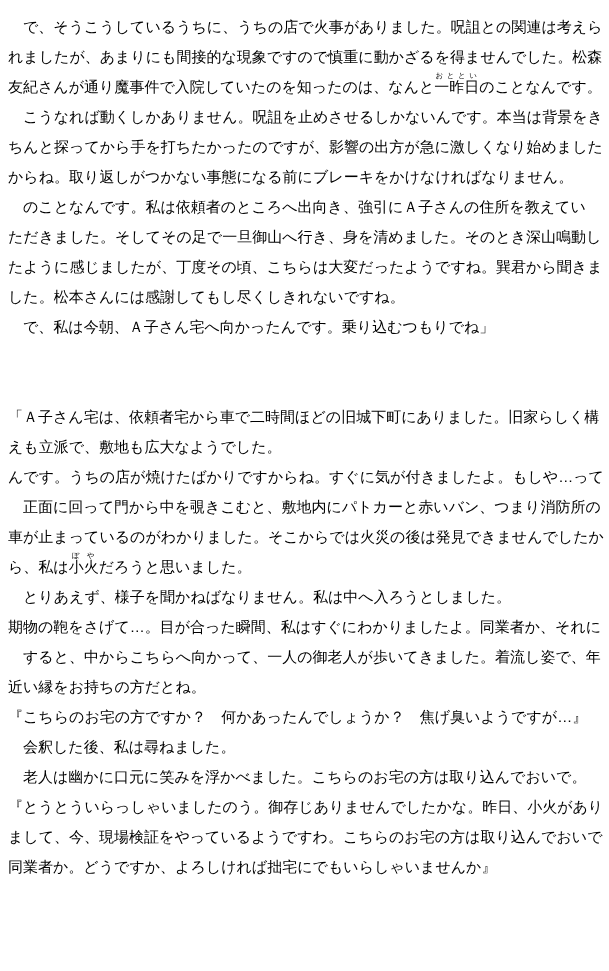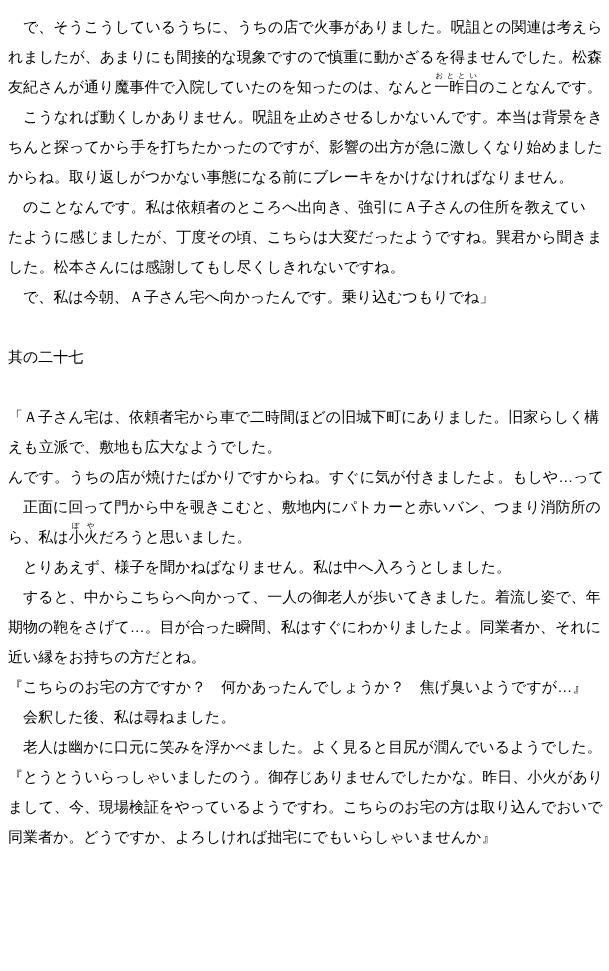--- a/index.html
+++ b/index.html
@@ -45,35 +45,36 @@
 
 <div class="page">
   <div>
       <div class="line">　で、そうこうしているうちに、うちの店で火事がありました。呪詛との関連は考えら</div>
       <div class="line">れましたが、あまりにも間接的な現象ですので慎重に動かざるを得ませんでした。松森</div>
       <div class="line">友紀さんが通り魔事件で入院していたのを知ったのは、なんと<ruby>一昨日<rt>おととい</rt></ruby>のことなんです。</div>
       <div class="line">　こうなれば動くしかありません。呪詛を止めさせるしかないんです。本当は背景をき</div>
       <div class="line">ちんと探ってから手を打ちたかったのですが、影響の出方が急に激しくなり始めました</div>
       <div class="line">からね。取り返しがつかない事態になる前にブレーキをかけなければなりません。</div>
       <div class="line">　のことなんです。私は依頼者のところへ出向き、強引にＡ子さんの住所を教えてい</div>
+      <div class="line">ただきました。そしてその足で一旦御山へ行き、身を清めました。そのとき深山鳴動し</div>
       <div class="line">たように感じましたが、丁度その頃、こちらは大変だったようですね。巽君から聞きま</div>
       <div class="line">した。松本さんには感謝してもし尽くしきれないですね。</div>
       <div class="line">　で、私は今朝、Ａ子さん宅へ向かったんです。乗り込むつもりでね」</div>
       <div class="line blank"></div>
-      <div class="line">其の二十七</div>
       <div class="line blank"></div>
       <div class="line">「Ａ子さん宅は、依頼者宅から車で二時間ほどの旧城下町にありました。旧家らしく構</div>
       <div class="line">えも立派で、敷地も広大なようでした。</div>
       <div class="line">んです。うちの店が焼けたばかりですからね。すぐに気が付きましたよ。もしや…って。</div>
       <div class="line">　正面に回って門から中を覗きこむと、敷地内にパトカーと赤いバン、つまり消防所の</div>
+      <div class="line">車が止まっているのがわかりました。そこからでは火災の後は発見できませんでしたか</div>
       <div class="line">ら、私は<ruby>小火<rt>ぼや</rt></ruby>だろうと思いました。</div>
       <div class="line">　とりあえず、様子を聞かねばなりません。私は中へ入ろうとしました。</div>
+      <div class="line">期物の鞄をさげて…。目が合った瞬間、私はすぐにわかりましたよ。同業者か、それに</div>
       <div class="line">　すると、中からこちらへ向かって、一人の御老人が歩いてきました。着流し姿で、年</div>
-      <div class="line">期物の鞄をさげて…。目が合った瞬間、私はすぐにわかりましたよ。同業者か、それに</div>
       <div class="line">近い縁をお持ちの方だとね。</div>
       <div class="line">『こちらのお宅の方ですか？　何かあったんでしょうか？　焦げ臭いようですが…』</div>
       <div class="line">　会釈した後、私は尋ねました。</div>
-      <div class="line">　老人は幽かに口元に笑みを浮かべました。よく見ると目尻が潤んでいるようでした。</div>
+      <div class="line">　老人は幽かに口元に笑みを浮かべました。こちらのお宅の方は取り込んでおいで。</div>
       <div class="line">『とうとういらっしゃいましたのう。御存じありませんでしたかな。昨日、小火があり</div>
       <div class="line">まして、今、現場検証をやっているようですわ。こちらのお宅の方は取り込んでおいで</div>
       <div class="line">同業者か。どうですか、よろしければ拙宅にでもいらしゃいませんか』</div>
     </div>
 </div>
 
 </body></html>

